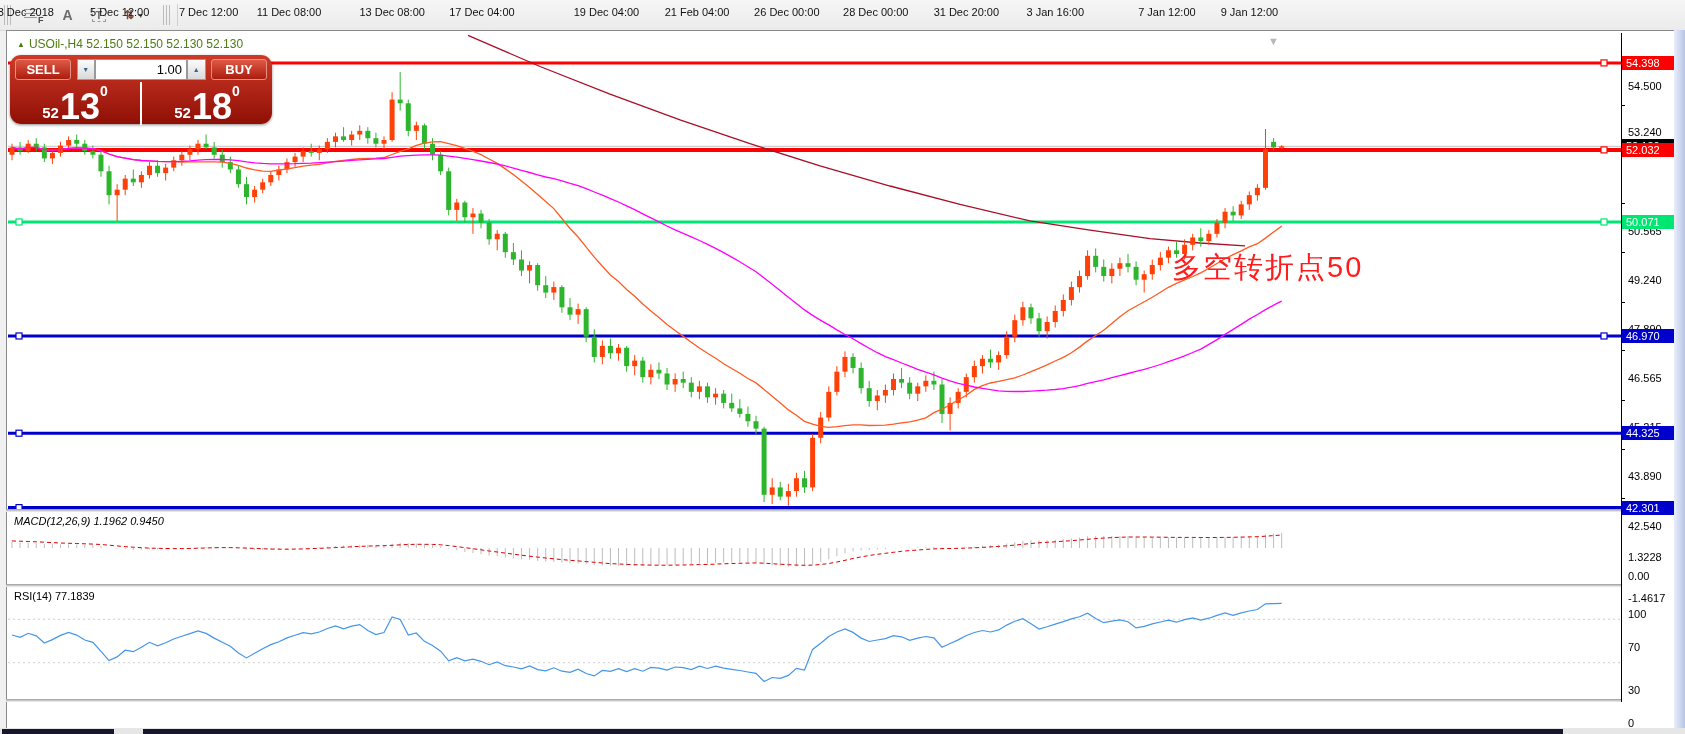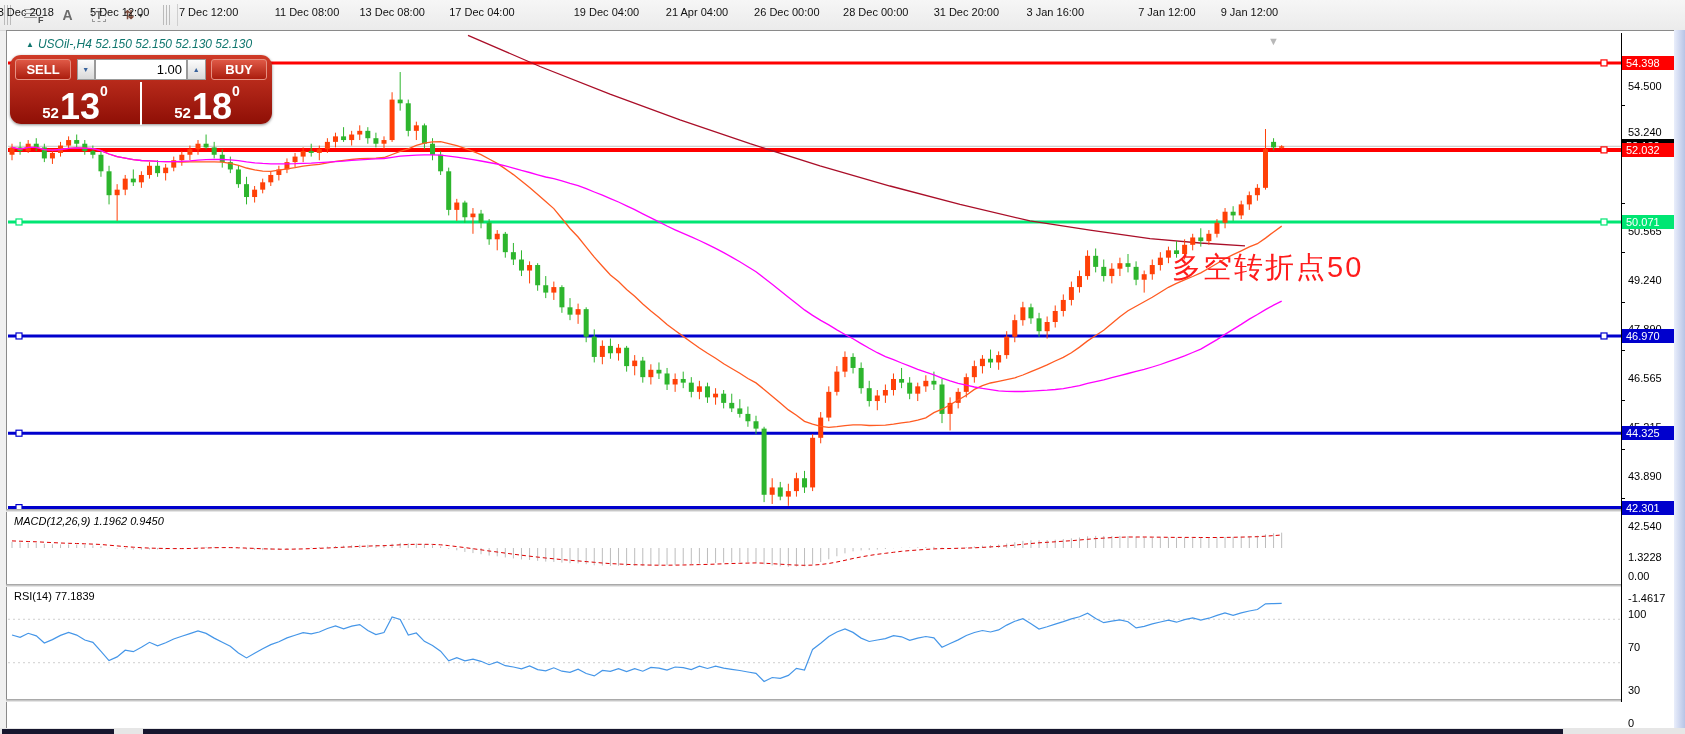--- a/index.html
+++ b/index.html
@@ -42,21 +42,21 @@
   #axis-border{position:absolute;left:0;top:0;width:1px;height:669px;background:#000;}
   .tick-mark{position:absolute;left:0;width:4px;height:1px;background:#000;}
   .tick-label{position:absolute;left:7px;font-size:11px;color:#000;white-space:nowrap;margin-top:28px;}
   .level-label{position:absolute;left:1px;width:48px;height:14px;color:#fff;font-size:11px;
     line-height:14px;padding-left:4px;white-space:nowrap;}
   #right-strip{position:absolute;left:1674px;top:30px;width:11px;height:704px;
     background:linear-gradient(90deg,#e9eefb,#b7c4e6);}
   #bottom-strip{position:absolute;left:0;top:728px;width:1685px;height:6px;background:#e6e6e6;}
   .bstrip-dark{position:absolute;top:1px;height:5px;background:#16162e;}
   
-  #chart-title{position:absolute;left:18px;top:4px;font-size:12px;color:#0f766e;white-space:nowrap;z-index:5;font-style:italic;}
+  #chart-title{position:absolute;left:9px;top:4px;font-size:12px;color:#4d7c0f;white-space:nowrap;z-index:5;}
   #chart-title .marker{font-size:8px;margin-right:4px;vertical-align:1px;}
   .ind-label{position:absolute;left:6px;top:3px;font-size:11px;color:#000;z-index:4;white-space:nowrap;}
   .time-label{position:absolute;top:6px;font-size:11px;color:#111;white-space:nowrap;transform:translateX(-50%);}
   
   #trade-panel{position:absolute;left:2px;top:22px;width:262px;height:69px;z-index:6;
     background:linear-gradient(#cf3a27,#8f0f06);border-radius:11px;box-shadow:0 1px 3px rgba(0,0,0,.45);
     padding:3px 5px 0 5px;box-sizing:border-box;}
   #tp-top{display:flex;align-items:center;height:23px;}
   .tp-btn{flex:0 0 56px;height:21px;border:1px solid #e59183;border-radius:3px;
     background:linear-gradient(#df5946,#ab1d0e);color:#fff;font-family:"Liberation Sans",sans-serif;
@@ -646,25 +646,25 @@
       <polyline points="4.0,48.0 12.1,50.4 20.2,46.3 28.3,48.9 36.3,56.0 44.4,52.6 52.5,48.4 60.6,45.4 68.7,48.1 76.8,53.0 84.9,55.4 93.0,64.4 101.0,73.6 109.1,69.9 117.2,63.2 125.3,64.7 133.4,60.3 141.5,55.3 149.6,58.8 157.7,55.8 165.7,52.0 173.8,49.2 181.9,46.6 190.0,44.0 198.1,46.4 206.2,51.1 214.3,55.3 222.3,59.3 230.4,66.0 238.5,70.9 246.6,66.2 254.7,61.8 262.8,57.6 270.9,54.7 279.0,50.9 287.0,48.2 295.1,45.6 303.2,46.8 311.3,45.0 319.4,41.5 327.5,39.0 335.6,41.8 343.7,39.2 351.7,37.6 359.8,43.5 367.9,47.6 376.0,45.5 384.1,29.9 392.2,32.5 400.3,48.1 408.3,46.0 416.4,54.3 424.5,58.5 432.6,64.2 440.7,73.9 448.8,70.7 456.9,73.9 465.0,72.2 473.0,74.3 481.1,77.7 489.2,75.0 497.3,78.7 505.4,80.0 513.5,81.9 521.6,79.0 529.7,82.6 537.7,83.8 545.8,80.8 553.9,84.2 562.0,85.3 570.1,82.2 578.2,86.5 586.3,88.9 594.4,83.4 602.4,84.4 610.5,81.6 618.6,84.5 626.7,81.6 634.8,84.2 642.9,80.4 651.0,81.1 659.0,83.0 667.1,80.0 675.2,80.7 683.3,82.5 691.4,79.2 699.5,81.5 707.6,79.2 715.7,81.2 723.7,82.4 731.8,83.5 739.9,85.0 748.0,86.4 756.1,94.5 764.2,90.5 772.3,91.4 780.4,88.4 788.4,81.4 796.5,83.0 804.6,62.4 812.7,56.2 820.8,49.5 828.9,45.0 837.0,42.0 845.0,45.4 853.1,51.1 861.2,54.5 869.3,53.0 877.4,51.6 885.5,48.6 893.6,49.8 901.7,53.3 909.7,51.1 917.8,49.5 925.9,50.8 934.0,60.2 942.1,56.5 950.2,52.9 958.3,48.5 966.4,45.5 974.4,43.5 982.5,45.0 990.6,42.9 998.7,38.1 1006.8,34.3 1014.9,31.7 1023.0,36.7 1031.0,42.1 1039.1,39.8 1047.2,37.1 1055.3,34.6 1063.4,31.9 1071.5,29.8 1079.6,26.3 1087.7,31.5 1095.7,35.7 1103.8,34.1 1111.9,32.9 1120.0,34.7 1128.1,40.9 1136.2,39.4 1144.3,36.9 1152.4,35.0 1160.4,33.1 1168.5,35.2 1176.6,32.7 1184.7,30.9 1192.8,33.2 1200.9,31.2 1209.0,28.4 1217.0,26.0 1225.1,28.4 1233.2,25.9 1241.3,24.0 1249.4,22.5 1257.5,16.8 1265.6,16.6 1273.7,16.4" fill="none" stroke="#4596e8" stroke-width="1.2"></polyline>
     </svg>
   <div class="ind-label">RSI(14) 77.1839</div>
 </div>
 <div class="splitter" style="top:699px"></div>
 
 <div id="time-axis">
     <div class="time-label" style="left:25.8349px">3 Dec 2018</div>
     <div class="time-label" style="left:119.64410000000001px">5 Dec 12:00</div>
     <div class="time-label" style="left:208.6011px">7 Dec 12:00</div>
-    <div class="time-label" style="left:307px">11 Dec 08:00</div>
+    <div class="time-label" style="left:289px">11 Dec 08:00</div>
     <div class="time-label" style="left:392.176px">13 Dec 08:00</div>
     <div class="time-label" style="left:481.94169999999997px">17 Dec 04:00</div>
     <div class="time-label" style="left:606.4815px">19 Dec 04:00</div>
-    <div class="time-label" style="left:697.0559px">21 Apr 04:00</div>
+    <div class="time-label" style="left:697.0559px">21 Feb 04:00</div>
     <div class="time-label" style="left:786.8216px">26 Dec 00:00</div>
     <div class="time-label" style="left:875.7786px">28 Dec 00:00</div>
     <div class="time-label" style="left:966.353px">31 Dec 20:00</div>
     <div class="time-label" style="left:1055.31px">3 Jan 16:00</div>
     <div class="time-label" style="left:1166.9106000000002px">7 Jan 12:00</div>
     <div class="time-label" style="left:1249.398px">9 Jan 12:00</div>
   </div>
 <div id="price-axis-col">
     <div id="axis-border"></div>
     <div class="tick-mark" style="top:25.673120000000118px"></div>

